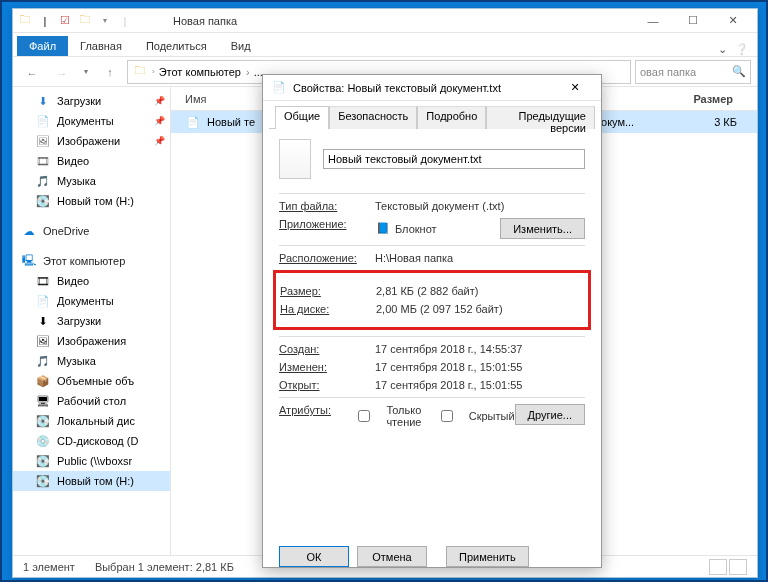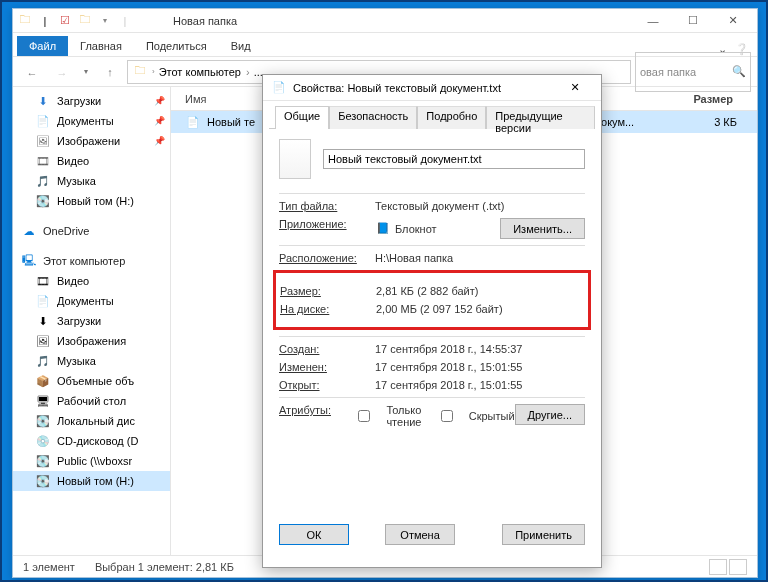--- a/index.html
+++ b/index.html
@@ -13,56 +13,56 @@
 .winbtn { width: 40px; height: 24px; display: flex; align-items: center; justify-content: center; color: #555; }
 .ribbon-tabs { height: 24px; display: flex; align-items: flex-end; padding-left: 4px; border-bottom: 1px solid #e5e5e5; }
 .rtab { padding: 4px 12px; color: #333; cursor: default; }
 .rtab.file { background: #1979ca; color: #fff; }
 .rhelp { margin-left: auto; display: flex; gap: 8px; padding-right: 8px; align-items: center; }
 .addrbar { height: 30px; display: flex; align-items: center; gap: 4px; padding: 3px 6px; border-bottom: 1px solid #e5e5e5; }
 .navbtn { width: 26px; height: 24px; display: inline-flex; align-items: center; justify-content: center; color: #777; border-radius: 2px; }
 .addr { flex: 1; height: 24px; border: 1px solid #ccc; display: flex; align-items: center; padding: 0 4px; gap: 4px; }
 .addr .crumb::after { content: " ›"; color: #888; margin-left: 2px; }
 .crumb:last-child:after{content:"";}
-.searchbox { width: 116px; height: 40px; border: 1px solid #ccc; display: flex; align-items: center; padding: 0 4px; color: #888; justify-content: space-between; }
+.searchbox { width: 116px; height: 24px; border: 1px solid #ccc; display: flex; align-items: center; padding: 0 4px; color: #888; justify-content: space-between; }
 .body { display: flex; height: 468px; }
 .nav { width: 158px; border-right: 1px solid #e5e5e5; overflow: hidden; padding: 4px 0; font-size: 11px; }
 .nav .item { display: flex; align-items: center; gap: 6px; padding: 2px 4px 2px 22px; height: 20px; white-space: nowrap; }
 .nav .item.lvl0 { padding-left: 8px; font-weight: normal; color: #222; }
 .nav .item.sel { background: #cde8ff; }
 .nav .pin { margin-left: auto; color: #888; font-size: 9px; }
 .nav .sep { height: 10px; }
 .ico { width: 16px; height: 16px; display: inline-flex; align-items: center; justify-content: center; font-size: 11px; }
 .content { flex: 1; display: flex; flex-direction: column; }
 .colhead { height: 24px; display: flex; align-items: center; border-bottom: 1px solid #e5e5e5; padding-left: 14px; color: #444; }
 .colhead span { padding-right: 40px; }
 .colhead .sizecol { margin-left: auto; padding-right: 24px; font-weight: bold; }
 .filerow { height: 22px; display: flex; align-items: center; padding-left: 14px; background: #cde8ff; }
 .status { height: 22px; border-top: 1px solid #e5e5e5; display: flex; align-items: center; gap: 20px; padding: 0 10px; color: #444; }
 .status .viewsw { margin-left: auto; display:flex; gap:2px;}
 .status .viewsw span{width:18px;height:16px;border:1px solid #ccc;display:inline-block;}
 .dialog { position: absolute; left: 260px; top: 72px; width: 340px; height: 494px; background: #fff; border: 1px solid #999; box-shadow: 0 4px 16px rgba(0,0,0,.3); }
 .dlg-title { height: 26px; display: flex; align-items: center; padding: 0 8px; border-bottom: 1px solid #e5e5e5; }
 .dlg-close { margin-left: auto; width: 36px; text-align: center; }
-.dlg-tabs { display: flex; height: 24px; padding-left: 6px; border-bottom: 1px solid #ccc; margin: 4px 6px 0; }
+.dlg-tabs { display: flex; height: 24px; padding-left: 6px; border-bottom: 1px solid #ccc; margin: 4px 6px 0; text-align: right; }
 .dlg-tab { padding: 3px 8px; border: 1px solid #ccc; border-bottom: none; background: #fff; position: relative; top: 1px; font-size: 11px; }
 .dlg-tab:not(.active){ background:#f0f0f0; border-top-color:#ddd;}
 .dlg-body { padding: 10px 16px; }
 .filefield { display: flex; align-items: center; gap: 12px; margin-bottom: 14px; }
 .docicon { width: 32px; height: 40px; border: 1px solid #ccc; background: linear-gradient(#fff,#f4f4f4); }
 .fileinput { flex: 1; height: 20px; border: 1px solid #aaa; padding: 2px 4px; font-size: 11px; }
 .hr { border: none; border-top: 1px solid #ddd; margin: 6px 0; }
 .prop-row { display: flex; margin: 6px 0; font-size: 11px; }
 .prop-row .lbl { width: 96px; color: #333; text-decoration: underline; }
 .prop-row .val { color: #333; display:flex; align-items:center; gap:4px;}
 .btn { border: 1px solid #adadad; background: #e1e1e1; padding: 2px 12px; font-size: 11px; cursor: default; height: 21px; }
 .redbox { border: 3px solid #e02020; padding: 6px 4px; margin: 2px -6px; }
 .chk { display: inline-flex; align-items: center; gap: 16px; }
 .chk input{width:12px;height:12px;}
-.dlg-footer { position: absolute; bottom: 22px; left: 0; right: 0; display: flex; justify-content: space-between; gap: 8px; padding: 0 16px; }
+.dlg-footer { position: absolute; bottom: 0; left: 0; right: 0; display: flex; justify-content: flex-start; gap: 8px; padding: 0 16px; }
 .folder-ico{color:#e8b64b;}
 </style>
 </head>
 <body>
 
 <div class="window">
   <div class="titlebar">
     <div class="qat">
       <span class="ico folder-ico">🗀</span>
       <span>|</span>

